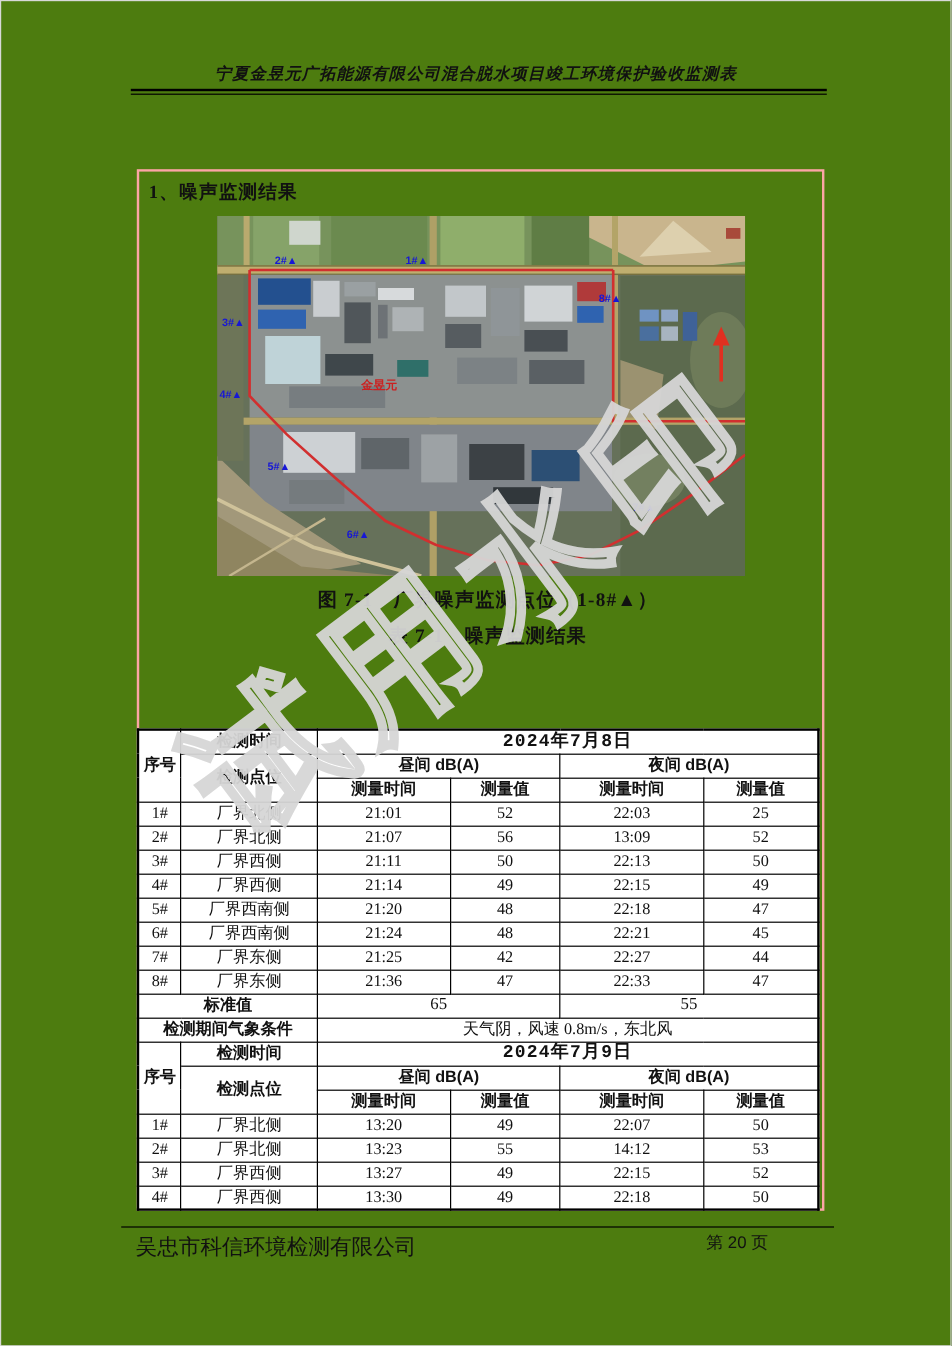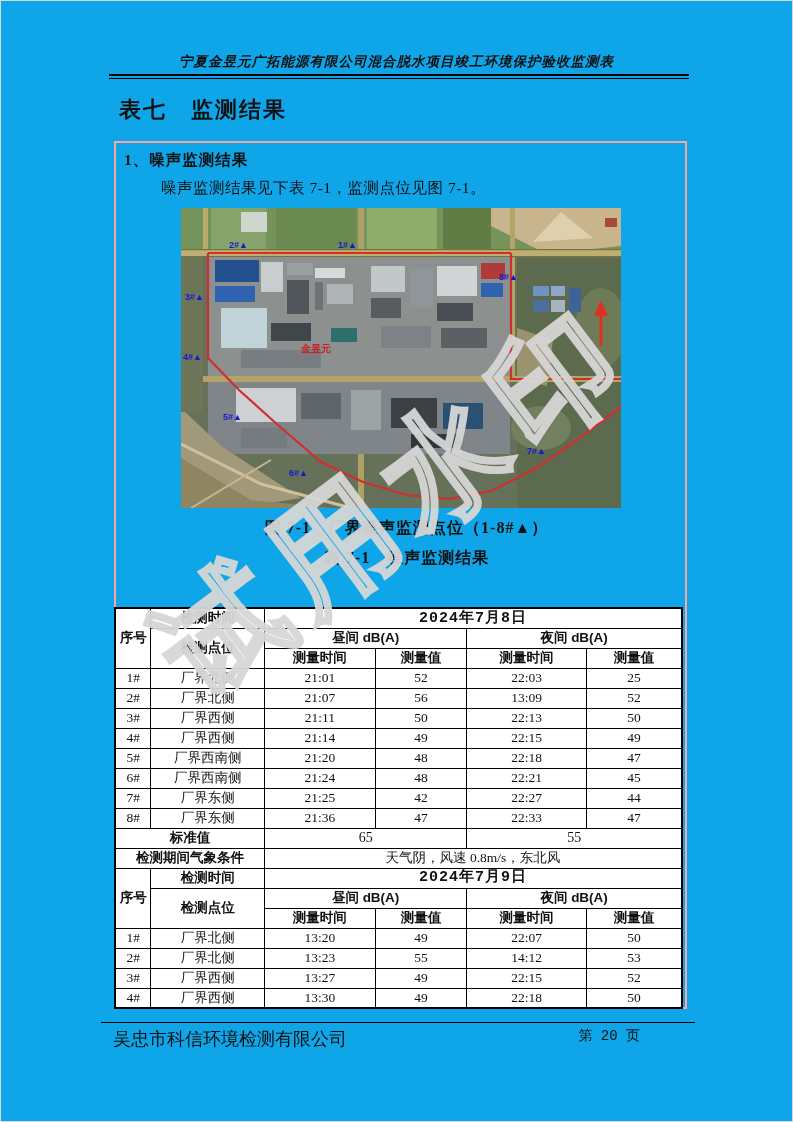--- a/index.html
+++ b/index.html
@@ -1,19 +1,19 @@
 <!DOCTYPE html>
 <html><head>
 <meta charset="utf-8">
 <style>
   * { margin:0; padding:0; box-sizing:border-box; }
   html,body { background:#9a9a9a; }
   .page {
     position:relative; width:793px; height:1122px; margin:0 auto;
-    background:#0ea5e9; border:1px solid #d8d8d8; overflow:hidden;
+    background:#4d7c0f; border:1px solid #d8d8d8; overflow:hidden;
     font-family:"Liberation Serif", serif; color:#111;
   }
   
   .doc-header-title {
     position:absolute; left:0; right:0; top:52px; text-align:center;
     font-family:"Liberation Sans", sans-serif;
     font-size:13.5px; font-weight:bold; font-style:italic; letter-spacing:1px;
   }
   .double-rule {
     position:absolute; left:108px; top:73px; width:580px; height:5px;
@@ -70,36 +70,34 @@
     font-size:122px; font-weight:bold; letter-spacing:16px; white-space:nowrap;
     font-family:"Liberation Sans", sans-serif;
     color:transparent;
     -webkit-text-stroke:4px rgba(214,214,214,0.95);
     transform:rotate(-37deg); transform-origin:0 50%;
     pointer-events:none; z-index:40;
   }
   
   .footer-rule { position:absolute; left:100px; top:1021px; width:594px; border-top:1.5px solid #000; }
   .footer-company { position:absolute; left:112px; top:1026px; font-size:18px; font-family:"Liberation Serif", serif; }
-  .footer-page   { position:absolute; right:152px; top:1026px; font-size:14px; font-family:Liberation Mono, monospace; }
+  .footer-page   { position:absolute; right:152px; top:1026px; font-size:14px; font-family:Liberation Sans, sans-serif; }
 </style>
 </head>
 <body>
 
 <div class="page">
 
   <div class="doc-header-title">宁夏金昱元广拓能源有限公司混合脱水项目竣工环境保护验收监测表</div>
   <div class="double-rule"></div>
 
-  <div class="section-title">表七　监测结果</div>
 
   <div class="frame">
 
     <div class="sub-heading">1、噪声监测结果</div>
-    <p class="intro">噪声监测结果见下表 7-1，监测点位见图 7-1。</p>
 
     <div class="map-wrap">
       <svg width="440" height="300" viewBox="0 0 440 300">
 
         <rect x="0" y="0" width="440" height="300" fill="#66715a"></rect>
 
         <rect x="0" y="0" width="440" height="46" fill="#77935c"></rect>
         <rect x="30" y="0" width="55" height="44" fill="#86a369"></rect>
         <rect x="60" y="4" width="26" height="20" fill="#cfd6cd"></rect>
         <rect x="95" y="0" width="80" height="44" fill="#6b8a4f"></rect>

